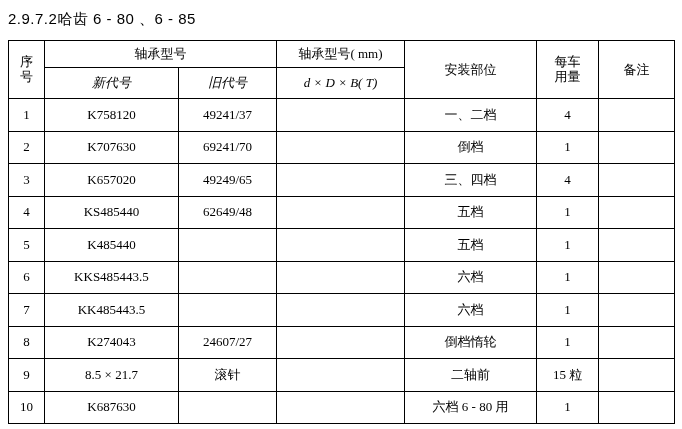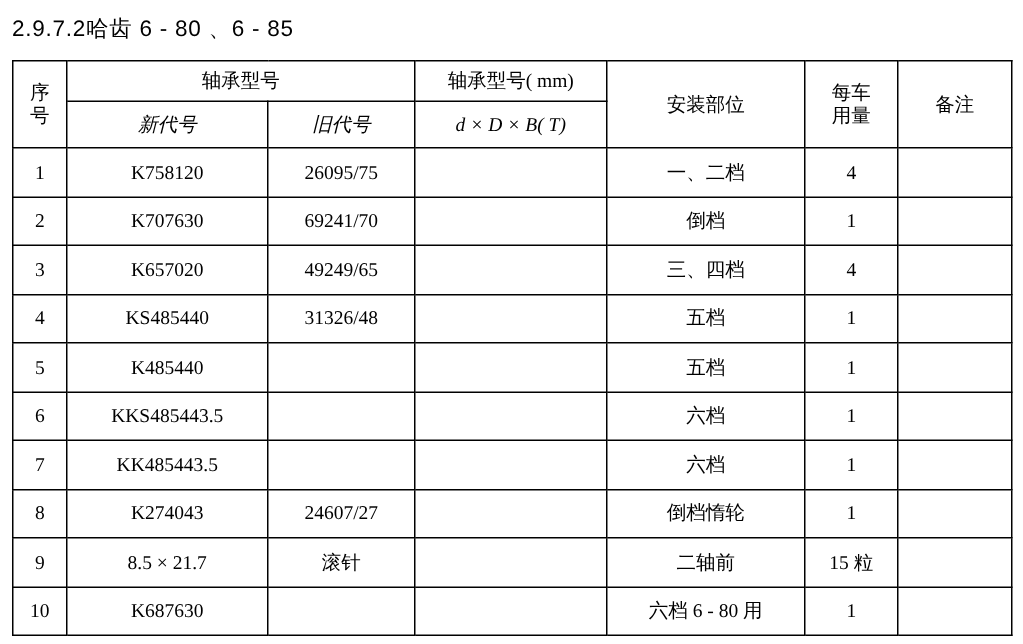--- a/index.html
+++ b/index.html
@@ -108,21 +108,21 @@
       <tr class="h-row2">
         <th>新代号</th>
         <th>旧代号</th>
         <th class="dim-sub">d × D × B( T)</th>
       </tr>
     </thead>
     <tbody>
       <tr class="body-row">
         <td>1</td>
         <td>K758120</td>
-        <td>26095/75</td>
+        <td>49241/37</td>
         <td></td>
         <td>一、二档</td>
         <td>4</td>
         <td></td>
       </tr>
       <tr class="body-row">
         <td>2</td>
         <td>K707630</td>
         <td>69241/70</td>
         <td></td>
@@ -135,21 +135,21 @@
         <td>K657020</td>
         <td>49249/65</td>
         <td></td>
         <td>三、四档</td>
         <td>4</td>
         <td></td>
       </tr>
       <tr class="body-row">
         <td>4</td>
         <td>KS485440</td>
-        <td>31326/48</td>
+        <td>62649/48</td>
         <td></td>
         <td>五档</td>
         <td>1</td>
         <td></td>
       </tr>
       <tr class="body-row">
         <td>5</td>
         <td>K485440</td>
         <td></td>
         <td></td>

